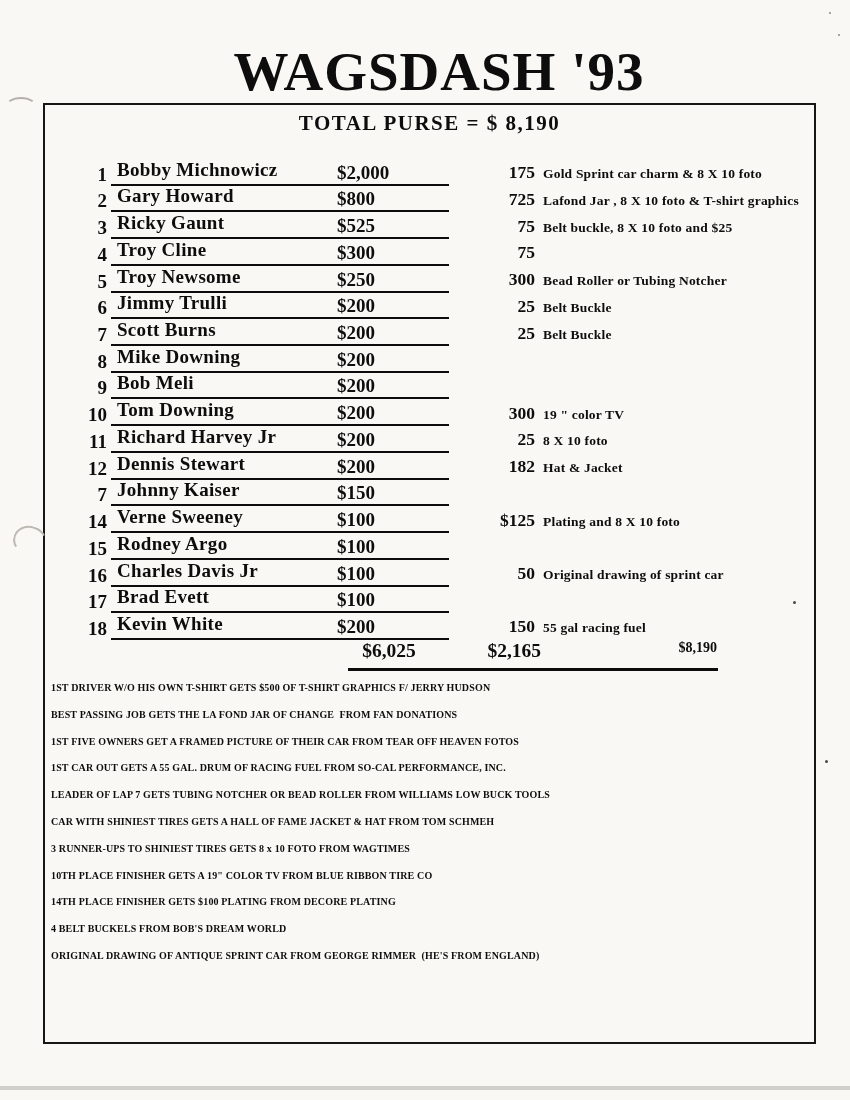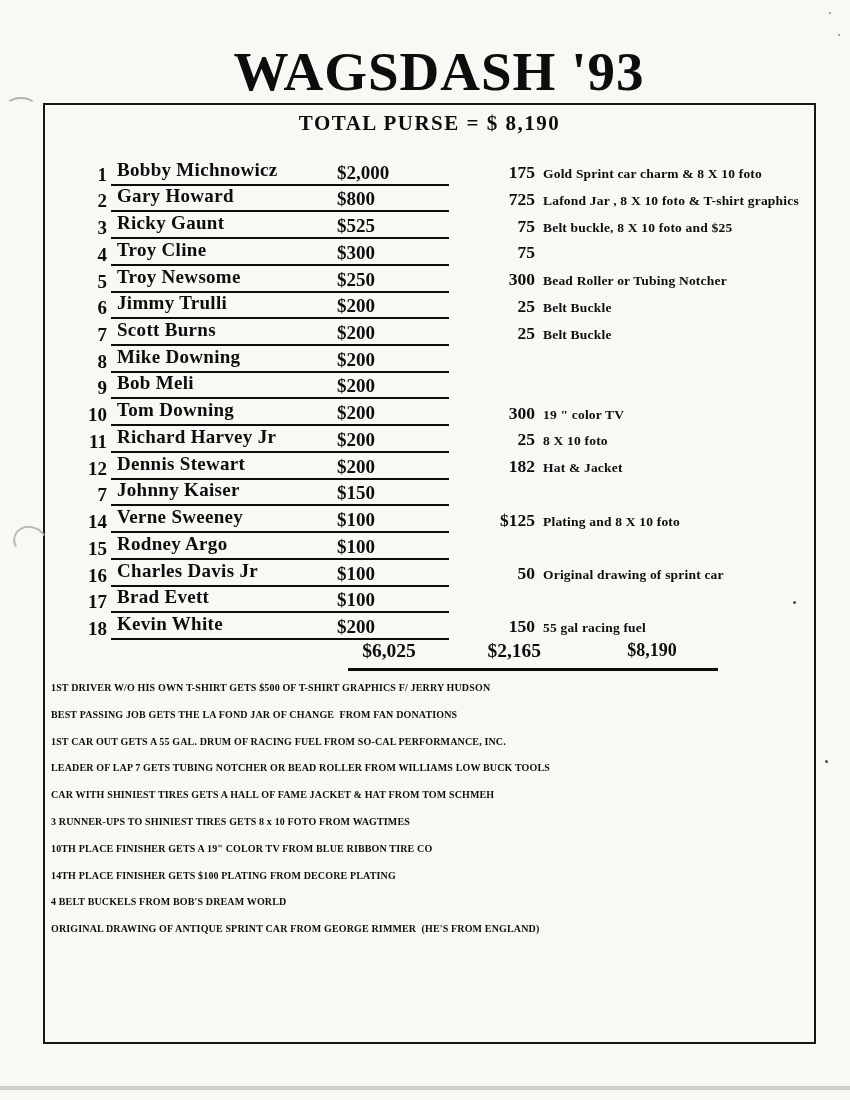--- a/index.html
+++ b/index.html
@@ -130,24 +130,24 @@
   .total-bonus {
     position: absolute;
     left: 410px;
     width: 86px;
     text-align: right;
     font-size: 19.5px;
     font-weight: bold;
   }
   .total-grand {
     position: absolute;
-    left: 557px;
+    left: 572px;
     width: 100px;
-    text-align: center;
-    font-size: 18px;
+    text-align: right;
+    font-size: 14px;
     font-weight: bold;
   }
   .totals-line {
     position: absolute;
     left: 303px;
     top: 28px;
     width: 370px;
     height: 2.6px;
     background: #0c0c0c;
   }
@@ -405,20 +405,21 @@
     <span class="total-grand">$8,190</span>
     <div class="totals-line"></div>
   </div>
 
   <div class="notes">
 
       <div class="note">1ST DRIVER W/O HIS OWN T-SHIRT GETS $500 OF T-SHIRT GRAPHICS F/ JERRY HUDSON</div>
 
       <div class="note">BEST PASSING JOB GETS THE LA FOND JAR OF CHANGE  FROM FAN DONATIONS</div>
 
+      <div class="note">1ST FIVE OWNERS GET A FRAMED PICTURE OF THEIR CAR FROM TEAR OFF HEAVEN FOTOS</div>
 
       <div class="note">1ST CAR OUT GETS A 55 GAL. DRUM OF RACING FUEL FROM SO-CAL PERFORMANCE, INC.</div>
 
       <div class="note">LEADER OF LAP 7 GETS TUBING NOTCHER OR BEAD ROLLER FROM WILLIAMS LOW BUCK TOOLS</div>
 
       <div class="note">CAR WITH SHINIEST TIRES GETS A HALL OF FAME JACKET &amp; HAT FROM TOM SCHMEH</div>
 
       <div class="note">3 RUNNER-UPS TO SHINIEST TIRES GETS 8 x 10 FOTO FROM WAGTIMES</div>
 
       <div class="note">10TH PLACE FINISHER GETS A 19" COLOR TV FROM BLUE RIBBON TIRE CO</div>

